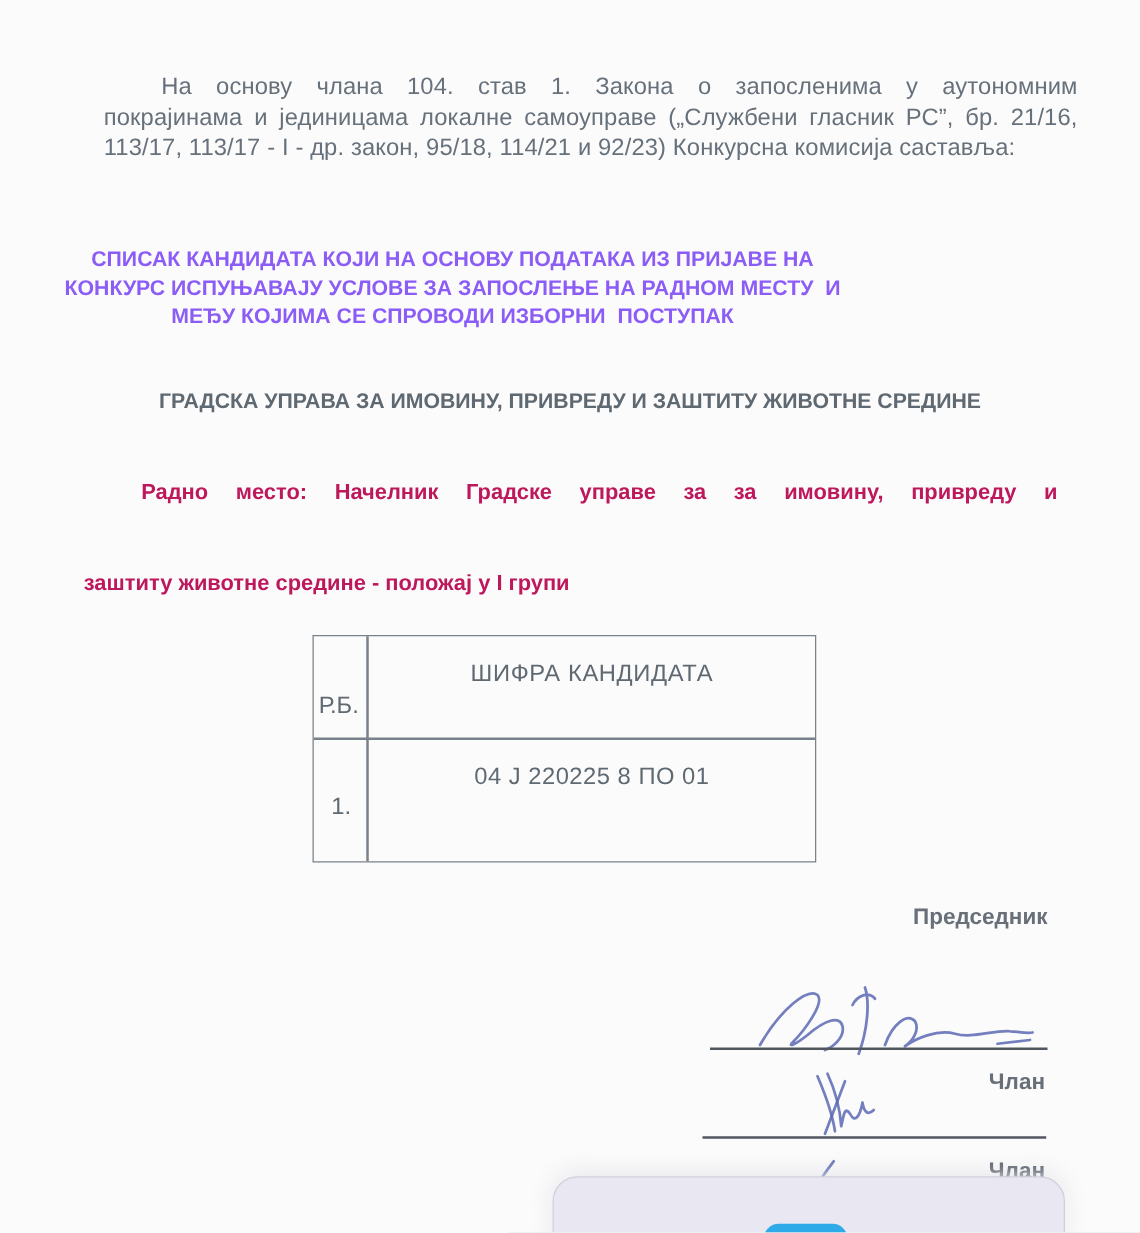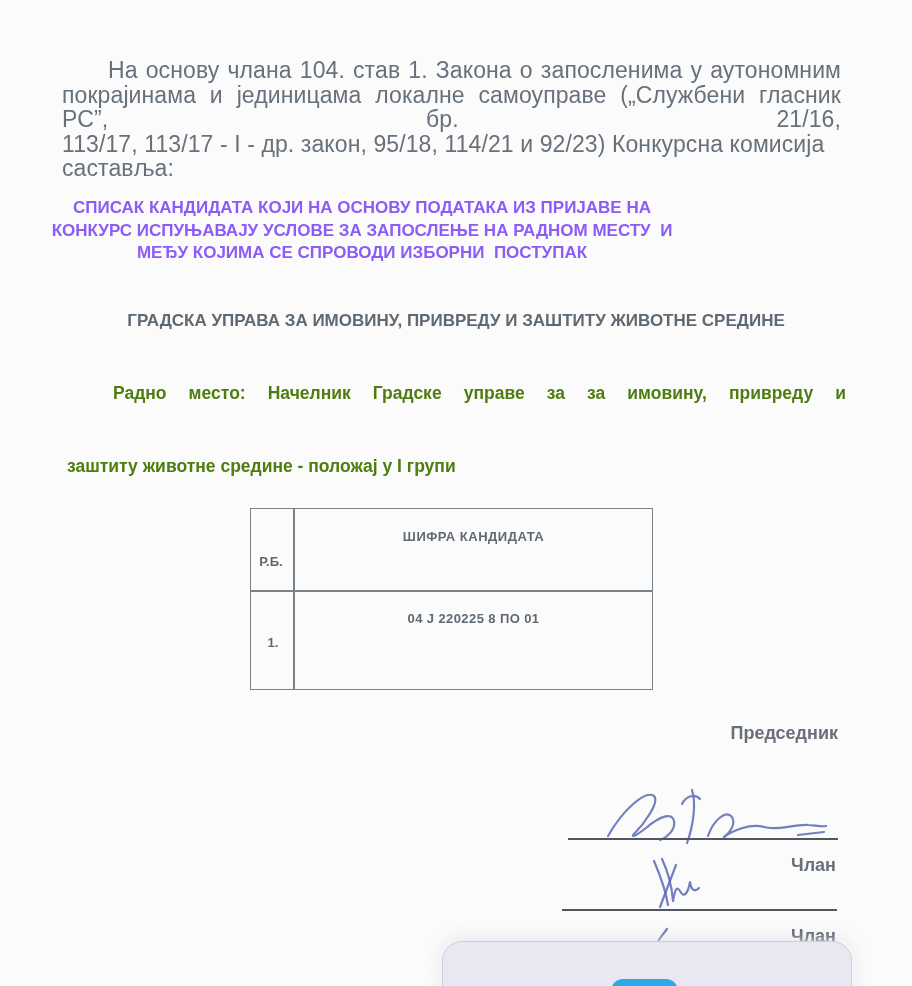--- a/index.html
+++ b/index.html
@@ -11,22 +11,22 @@
     margin: 0 auto;
     background: #fcfbfb;
     overflow: hidden;
     font-family: "Liberation Sans", "DejaVu Sans", sans-serif;
     color: #67717b;
   }
 
   
   .intro {
     position: absolute;
-    left: 62px; top: 58px; width: 779px;
-    font-size: 23px; line-height: 24.5px;
+    left: 83px; top: 58px; width: 779px;
+    font-size: 19px; line-height: 24.5px;
     letter-spacing: 0.1px;
   }
   .intro-line { text-align: justify; text-align-last: justify; }
   .intro-line.first { padding-left: 46px; }
   .intro-line.last { text-align: left; text-align-last: left; }
 
   
   .doc-title {
     position: absolute;
     left: 0; top: 197px; width: 724px;
@@ -42,37 +42,37 @@
     text-align: center;
     font-weight: bold; color: #5f6972;
     font-size: 17px;
     white-space: pre;
   }
 
   
   .position {
     position: absolute;
     left: 67px; top: 381px; width: 779px;
-    font-weight: bold; color: #4d7c0f;
+    font-weight: bold; color: #be185d;
     font-size: 17.5px; line-height: 24.5px;
   }
   .position-line { text-align: justify; text-align-last: justify; }
   .position-line.first { padding-left: 46px; }
   .position-line.last { text-align: left; text-align-last: left; margin-top: 48px; }
 
   
   .cand-table {
     position: absolute;
     left: 250px; top: 508px;
     width: 403px; height: 182px;
     border: 1.5px solid #79818a;
   }
   .col-divider { position: absolute; left: 42px; top: 0; bottom: 0; width: 1.5px; background: #79818a; }
   .row-divider { position: absolute; left: 0; right: 0; top: 81px; height: 1.5px; background: #79818a; }
-  .cell-text { position: absolute; font-weight: bold; color: #5f6972; font-size: 13px; }
+  .cell-text { position: absolute; font-weight: normal; color: #5f6972; font-size: 19px; }
   .rb-header   { left: -3px; top: 45px; width: 46px; text-align: center; }
   .code-header { left: 44px; top: 20px; right: 0; text-align: center; letter-spacing: 0.5px; }
   .row-number  { left: 0px; top: 126px; width: 44px; text-align: center; }
   .row-code    { left: 44px; top: 102px; right: 0; text-align: center; letter-spacing: 0.4px; }
 
   
   .sig-label { position: absolute; font-size: 18px; color: #676f79; font-weight: bold; }
   .president-label { top: 723px; right: 74px; }
   .member-label-1  { top: 855px; right: 76px; }
   .member-label-2  { top: 926px; right: 76px; }

